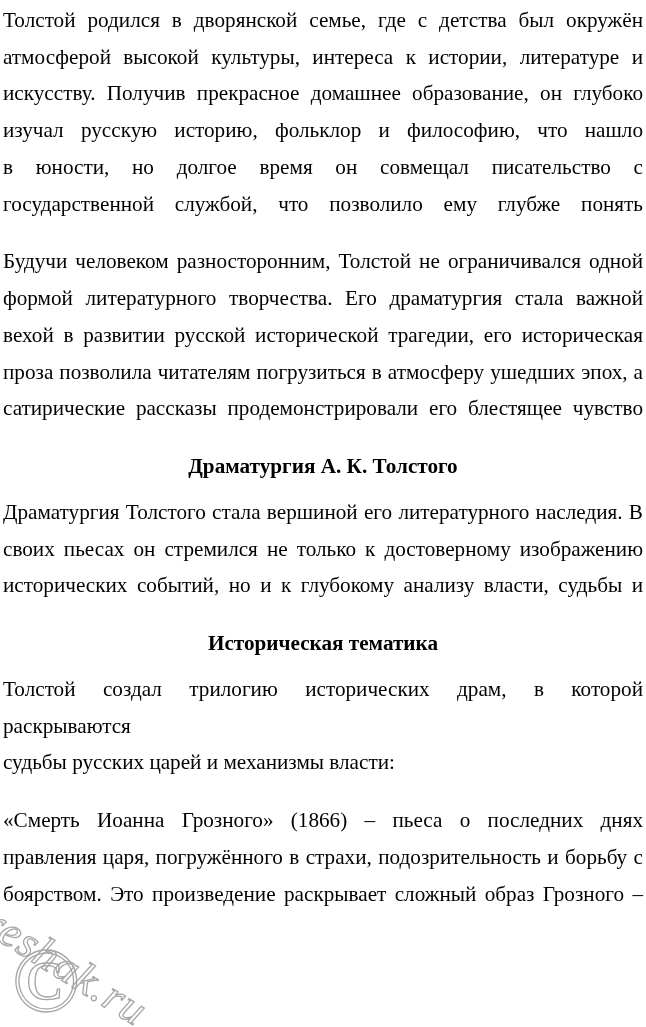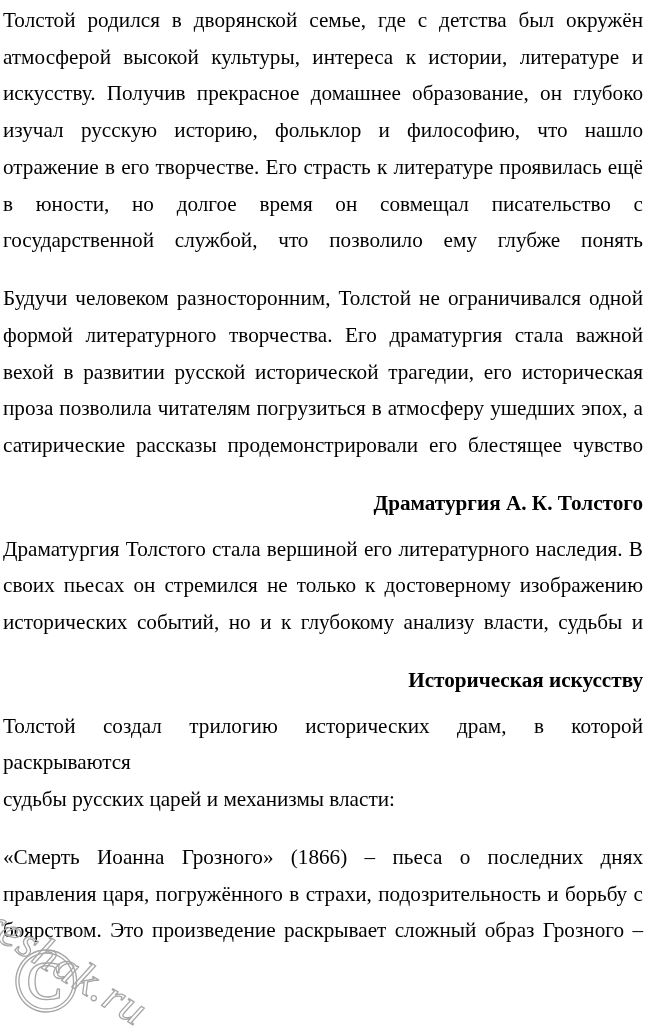--- a/index.html
+++ b/index.html
@@ -16,21 +16,21 @@
     margin-top: -7px;
     font-size: 21.2px;
     line-height: 36.7px;
   }
   .para { margin: 0 0 9px 0; }
   .line { text-align: justify; text-align-last: justify; }
   .line.last { text-align-last: left; }
   .heading {
     font-weight: bold;
     margin: 0 0 9px 0;
-    text-align: right;
+    text-align: center;
   }
   .bold-lead { font-weight: normal; }
   .watermark {
     position: absolute; left: 0; top: 0;
     width: 646px; height: 1027px;
     pointer-events: none;
     z-index: 5;
   }
   .wm-text {
     position: absolute;
@@ -59,21 +59,20 @@
 <body>
 
 <div class="page">
 
   <p class="para">
     </p>
     <div class="line">Толстой родился в дворянской семье, где с детства был окружён</div>
     <div class="line">атмосферой высокой культуры, интереса к истории, литературе и</div>
     <div class="line">искусству. Получив прекрасное домашнее образование, он глубоко</div>
     <div class="line">изучал русскую историю, фольклор и философию, что нашло</div>
-    <div class="line">отражение в его творчестве. Его страсть к литературе проявилась ещё</div>
     <div class="line">в юности, но долгое время он совмещал писательство с</div>
     <div class="line">государственной службой, что позволило ему глубже понять</div>
   <p></p>
 
   <p class="para">
     </p>
     <div class="line">Будучи человеком разносторонним, Толстой не ограничивался одной</div>
     <div class="line">формой литературного творчества. Его драматургия стала важной</div>
     <div class="line">вехой в развитии русской исторической трагедии, его историческая</div>
     <div class="line">проза позволила читателям погрузиться в атмосферу ушедших эпох, а</div>
@@ -82,21 +81,21 @@
 
   <p class="heading">Драматургия А. К. Толстого</p>
 
   <p class="para">
     </p>
     <div class="line">Драматургия Толстого стала вершиной его литературного наследия. В</div>
     <div class="line">своих пьесах он стремился не только к достоверному изображению</div>
     <div class="line">исторических событий, но и к глубокому анализу власти, судьбы и</div>
   <p></p>
 
-  <p class="heading">Историческая искусству</p>
+  <p class="heading">Историческая тематика</p>
 
   <p class="para">
     </p>
     <div class="line">Толстой создал трилогию исторических драм, в которой раскрываются</div>
     <div class="line last">судьбы русских царей и механизмы власти:</div>
   <p></p>
 
   <p class="para">
     </p>
     <div class="line"><span class="bold-lead">«Смерть Иоанна Грозного» (1866)</span><span> – пьеса о последних днях</span></div>

